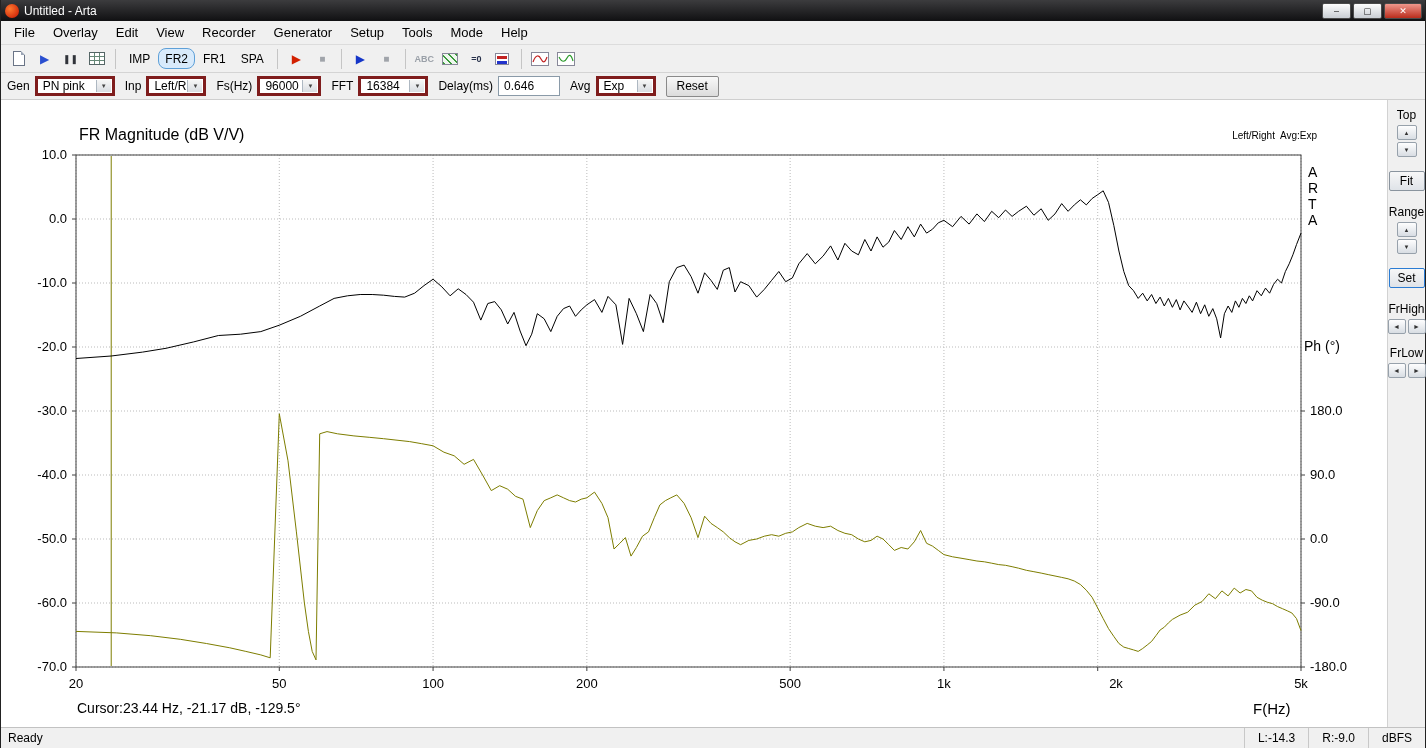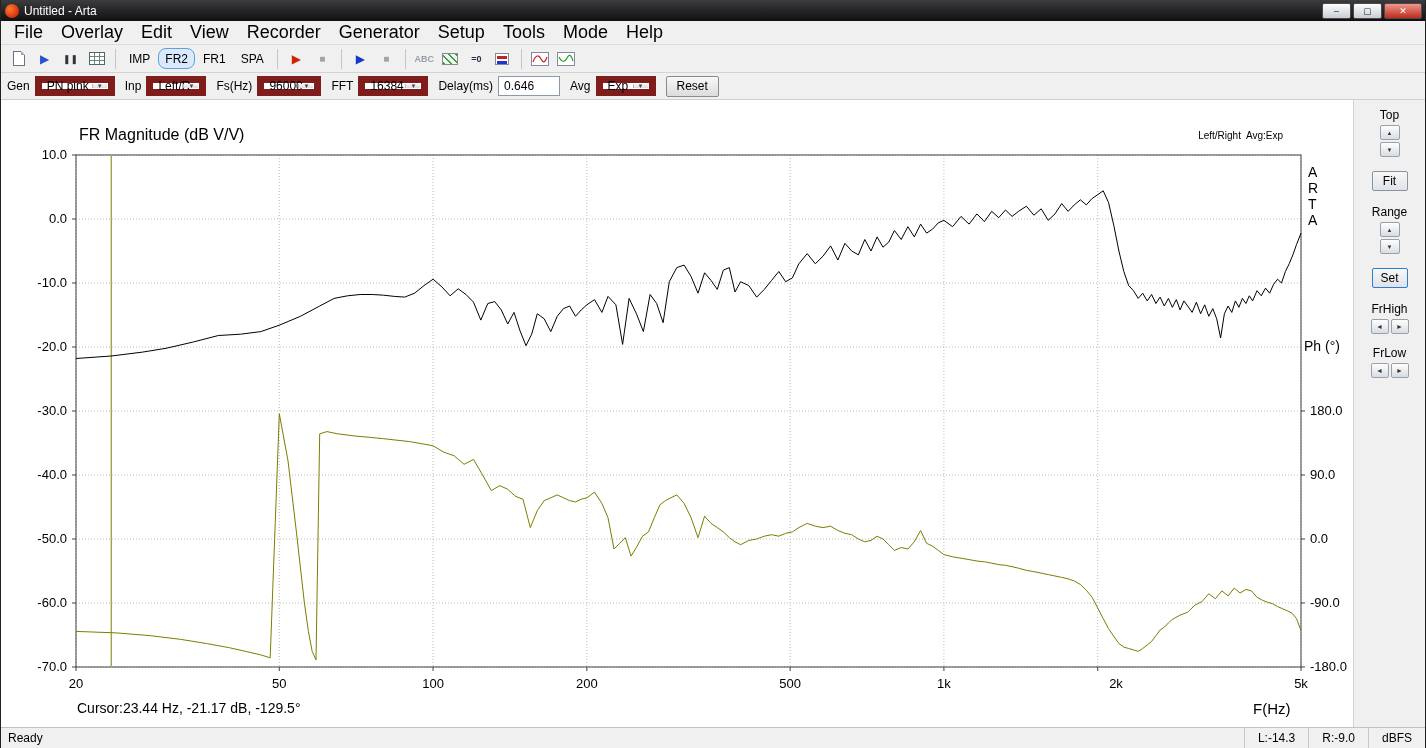--- a/index.html
+++ b/index.html
@@ -10,21 +10,21 @@
   
   .titlebar { height:21px; background:linear-gradient(#3c3c3e,#101012); display:flex; align-items:center; padding:0 3px 0 4px; flex:0 0 auto; }
   .app-icon { width:14px; height:14px; border-radius:50%; background:radial-gradient(circle at 35% 35%, #ff7a30, #c41200); margin-right:5px; flex:0 0 auto; }
   .title-text { color:#fff; font-size:12px; flex:1; white-space:nowrap; overflow:hidden; }
   .winbtns { display:flex; gap:2px; }
   .winbtn { width:29px; height:16px; border:1px solid #4a4a4a; border-radius:2px; background:linear-gradient(#fdfdfd,#c9ced4); display:flex; align-items:center; justify-content:center; font-size:9px; color:#222; }
   .winbtn.close { width:38px; background:linear-gradient(#f0978c,#ba2d1d); color:#fff; }
 
   
   .menubar { height:24px; background:#f0f0f0; border-bottom:1px solid #dcdcdc; display:flex; align-items:center; padding-left:4px; flex:0 0 auto; }
-  .menu-item { font-size:18px; color:#000; padding:3px 9px; cursor:default; }
+  .menu-item { font-size:13px; color:#000; padding:3px 9px; cursor:default; }
 
   
   .toolbar { height:28px; background:#f0f0f0; border-bottom:1px solid #d4d4d4; display:flex; align-items:center; padding-left:5px; gap:1px; flex:0 0 auto; }
   .tbtn { width:25px; height:23px; display:flex; align-items:center; justify-content:center; border:1px solid transparent; border-radius:2px; }
   .tsep { width:1px; height:20px; background:#c5c5c5; margin:0 5px; }
   .tmode { height:21px; padding:0 6px; font-size:12px; color:#000; background:transparent; border:1px solid transparent; font-family:"Liberation Sans",sans-serif; }
   .tmode.active { background:#d8eafb; border:1px solid #5ea0d8; border-radius:8px; }
   .glyph-red { color:#d22000; font-size:12px; }
   .glyph-blue { color:#1536c8; font-size:12px; }
   .glyph-gray { color:#a0a4aa; font-size:10px; }
@@ -35,41 +35,41 @@
   .icon-page { width:12px; height:15px; background:#fff; border:1px solid #6a7486; position:relative; }
   .icon-page::after { content:""; position:absolute; top:-1px; right:-1px; width:0; height:0; border-top:4px solid #f0f0f0; border-left:4px solid #9aa4b4; }
   .icon-grid { width:16px; height:13px; border:1px solid #566; background:repeating-linear-gradient(to right, transparent 0 4px, #687 4px 5px), repeating-linear-gradient(to bottom, transparent 0 3px, #687 3px 4px), #fff; }
   .icon-hatch { width:16px; height:12px; border:1px solid #889; background:repeating-linear-gradient(45deg, #3a9a3a 0 2px, #eef7ee 2px 5px); }
   .icon-bars { width:14px; height:12px; border:1px solid #889; background-color:#fff; background-image:linear-gradient(#c22222,#c22222), linear-gradient(#2233cc,#2233cc); background-size:10px 3px; background-position:1px 2px, 1px 7px; background-repeat:no-repeat; }
   .icon-curve { width:18px; height:14px; border:1px solid #889; background:#fff; display:flex; align-items:center; justify-content:center; }
 
   
   .controls { height:27px; background:#f0f0f0; border-bottom:1px solid #cfcfcf; display:flex; align-items:center; font-size:12px; padding-left:4px; gap:2px; flex:0 0 auto; }
   .ctl-label { margin:0 3px 0 8px; color:#000; }
-  .combo { background:#fff; border:7px solid #7f1d1d; height:20px; display:flex; align-items:center; position:relative; padding:0 18px 0 5px; font-size:12px; }
+  .combo { background:#fff; border:3px solid #7f1d1d; height:20px; display:flex; align-items:center; position:relative; padding:0 18px 0 5px; font-size:12px; }
   .combo-arrow { position:absolute; right:1px; top:1px; bottom:1px; width:15px; background:linear-gradient(#f6f6f6,#d9dde2); border-left:1px solid #aeb8c2; display:flex; align-items:center; justify-content:center; font-size:6px; color:#444; }
   .textbox { background:#fff; border:1px solid #8a9aa8; height:20px; width:62px; padding:0 5px; display:flex; align-items:center; font-size:12px; }
   .btn { height:21px; padding:0 10px; margin-left:8px; background:linear-gradient(#f8f8f8,#dcdcdc); border:1px solid #8a8a8a; border-radius:2px; font-size:12px; font-family:"Liberation Sans",sans-serif; }
 
   
   .main { flex:1; display:flex; min-height:0; }
   .chart-area { position:relative; flex:1; background:#fff; overflow:hidden; }
   #plot-svg { position:absolute; left:0; top:0; }
   .chart-title { position:absolute; left:78px; top:26px; font-size:16px; color:#000; }
   .chart-channel { position:absolute; right:70px; top:30px; font-size:10px; color:#000; white-space:pre; }
   .chart-watermark { position:absolute; left:1307px; top:64px; font-size:14px; line-height:16px; color:#000; white-space:pre-line; }
   .phase-axis-title { position:absolute; left:1303px; top:238px; font-size:14px; color:#000; }
   .x-axis-title { position:absolute; left:1252px; top:600px; font-size:15px; color:#000; }
   .cursor-readout { position:absolute; left:76px; top:600px; font-size:14px; color:#000; }
   .ytick { position:absolute; left:0; width:66px; text-align:right; font-size:13px; color:#000; }
   .rtick { position:absolute; left:1309px; width:52px; text-align:left; font-size:13px; color:#000; }
   .xtick { position:absolute; top:576px; width:44px; text-align:center; font-size:13px; color:#000; }
 
   
-  .side-panel { width:72px; background:#f0f0f0; border-left:1px solid #d2d2d2; display:flex; flex-direction:column; align-items:center; padding-top:8px; flex:0 0 auto; }
+  .side-panel { width:38px; background:#f0f0f0; border-left:1px solid #d2d2d2; display:flex; flex-direction:column; align-items:center; padding-top:8px; flex:0 0 auto; }
   .sp-label { font-size:12px; color:#000; }
   .spinner { display:flex; flex-direction:column; gap:2px; margin:3px 0 12px; }
   .spin-btn { width:20px; height:15px; background:linear-gradient(#fefefe,#d8dde3); border:1px solid #97a1ab; border-radius:2px; display:flex; align-items:center; justify-content:center; font-size:6px; color:#333; padding:0; }
   .sp-btn { width:36px; height:20px; margin:2px 0 14px; background:linear-gradient(#f7f7f7,#dfe3e8); border:1px solid #8a949e; border-radius:2px; font-size:12px; font-family:"Liberation Sans",sans-serif; }
   .sp-btn.accent { border:1px solid #2b7cd3; }
   .arrow-pair { display:flex; gap:2px; margin:3px 0 12px; }
   .arrow-btn { width:18px; height:15px; background:linear-gradient(#fefefe,#d8dde3); border:1px solid #97a1ab; border-radius:2px; display:flex; align-items:center; justify-content:center; font-size:7px; color:#333; padding:0; }
 
   
   .statusbar { height:21px; background:#f0f0f0; border-top:1px solid #c2c2c2; display:flex; align-items:center; font-size:12px; color:#000; padding-left:7px; flex:0 0 auto; }

